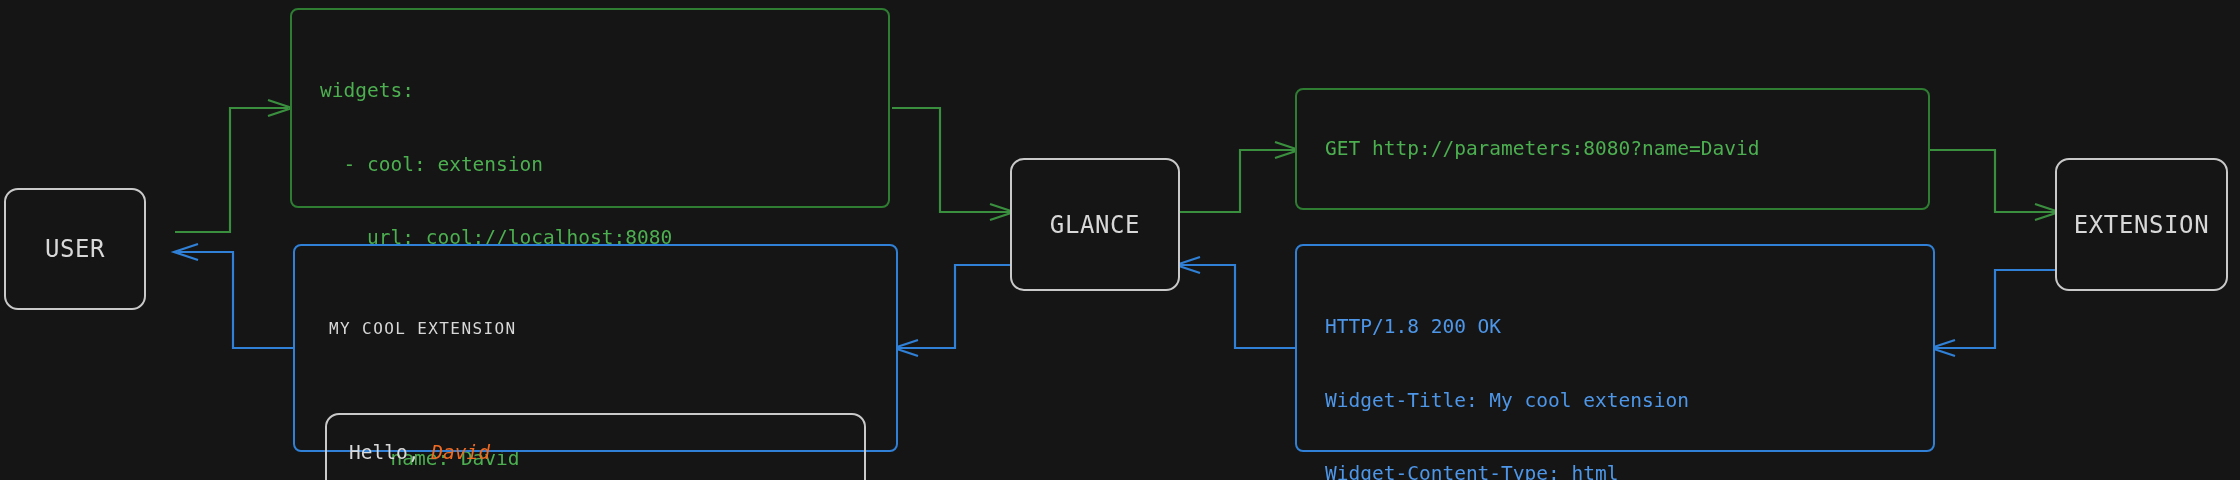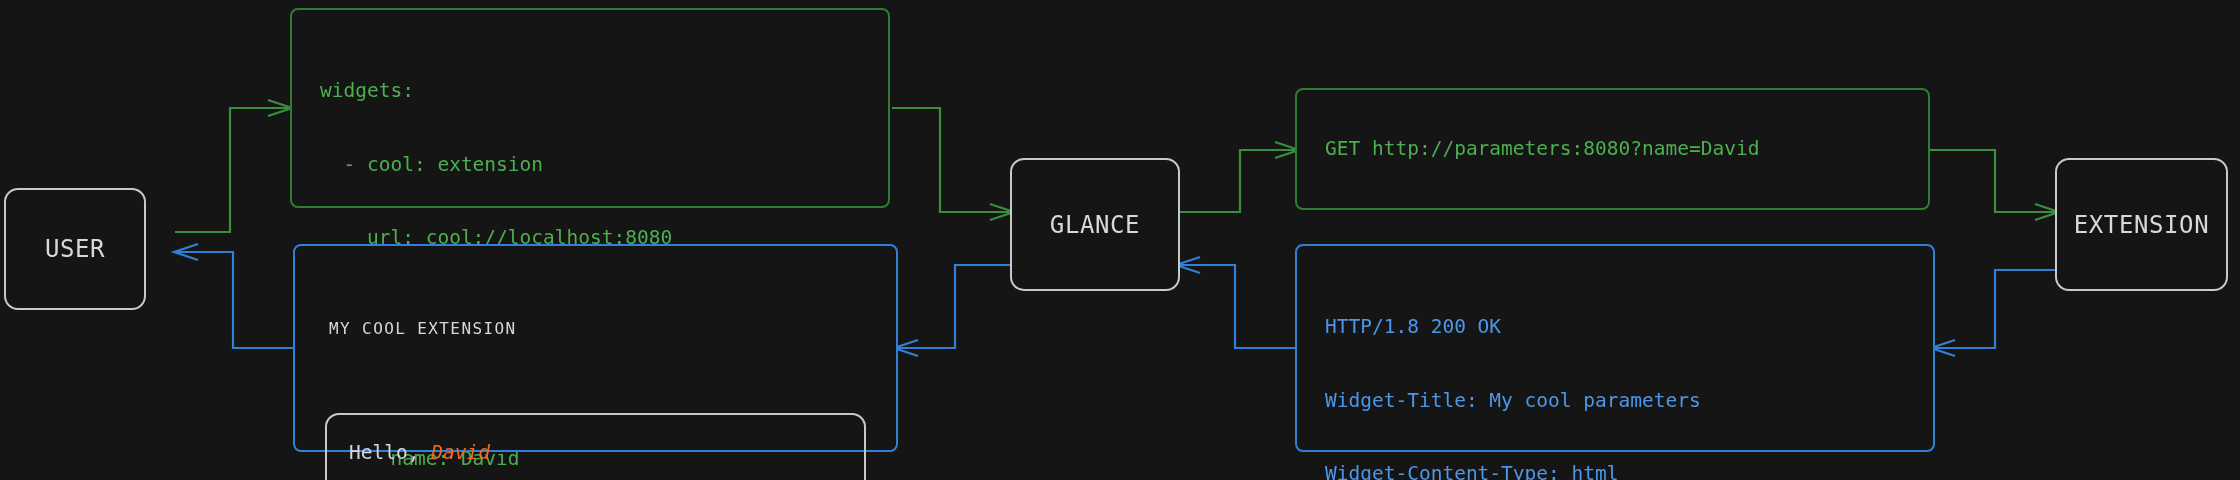--- a/index.html
+++ b/index.html
@@ -127,21 +127,21 @@
     <div>    parameters:</div>
     <div>      name: David</div>
   </div>
 
   <div class="codebox green-box" style="left:1295px; top:88px; width:635px; height:122px; display:flex; align-items:center;">
     <div>GET http://parameters:8080?name=David</div>
   </div>
 
   <div class="codebox blue-box" style="left:1295px; top:244px; width:640px; height:208px;">
     <div>HTTP/1.8 200 OK</div>
-    <div>Widget-Title: My cool parameters</div>
+    <div>Widget-Title: My cool extension</div>
     <div>Widget-Content-Type: html</div>
     
     
   </div>
 
   <div class="codebox blue-box" style="left:293px; top:244px; width:605px; height:208px; padding:18px 22px;">
     <div class="widget-title">MY COOL EXTENSION</div>
     <div class="widget-inner"><span>Hello, </span><span class="accent">David</span></div>
   </div>
 

